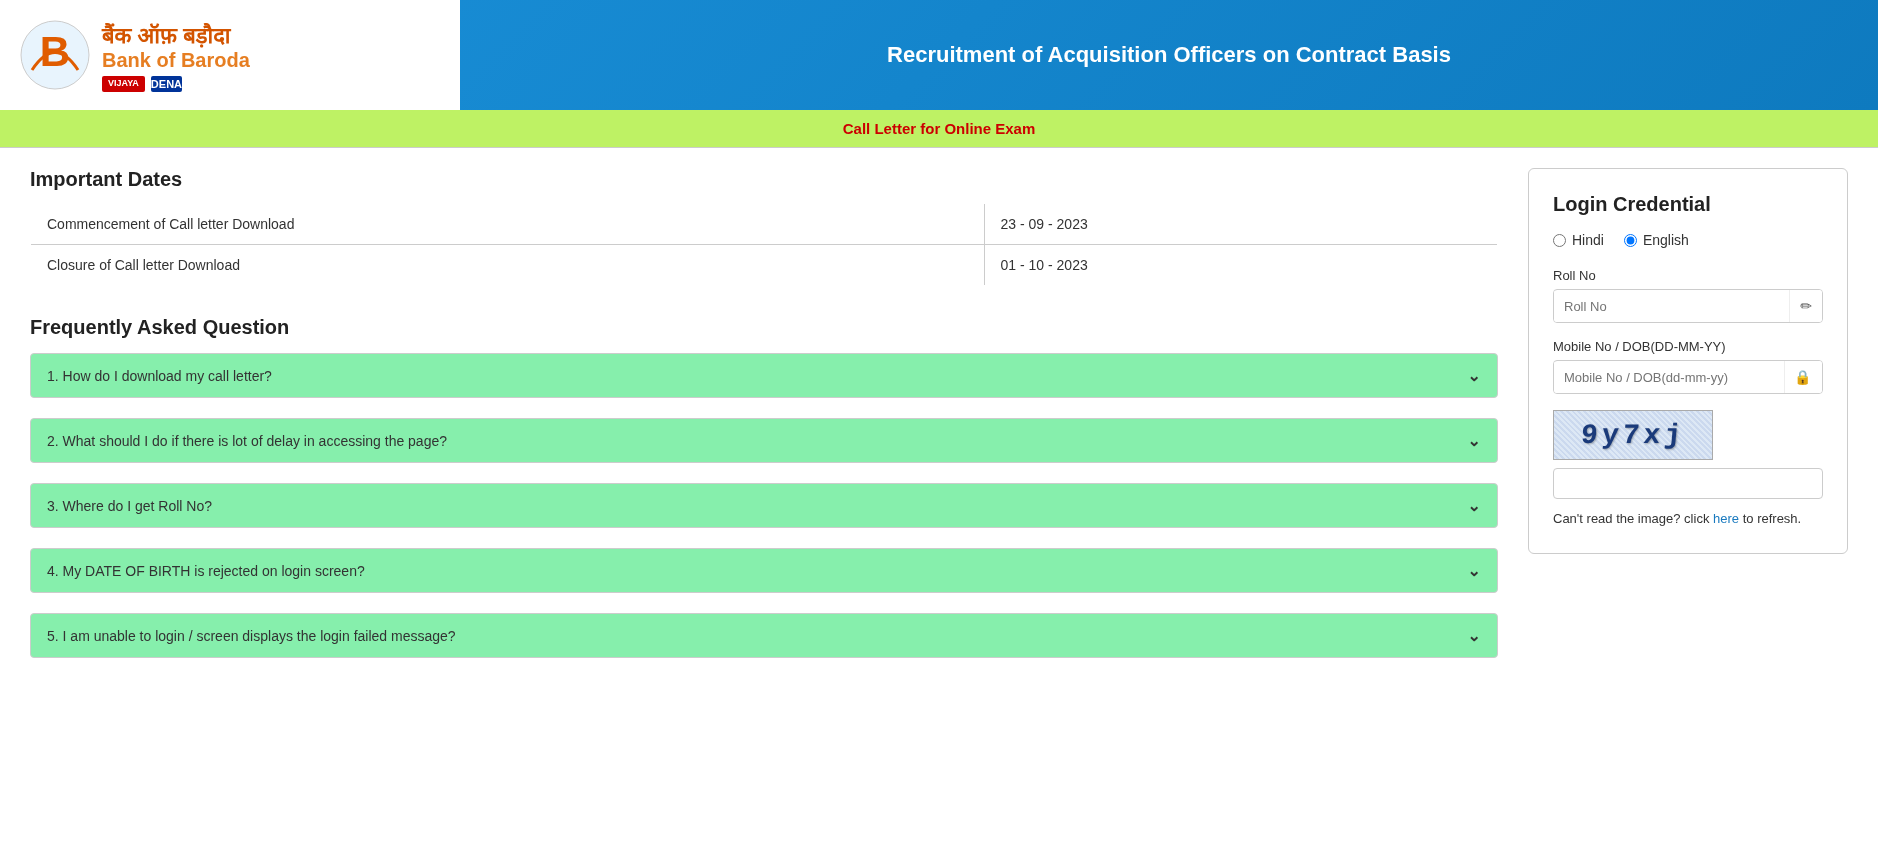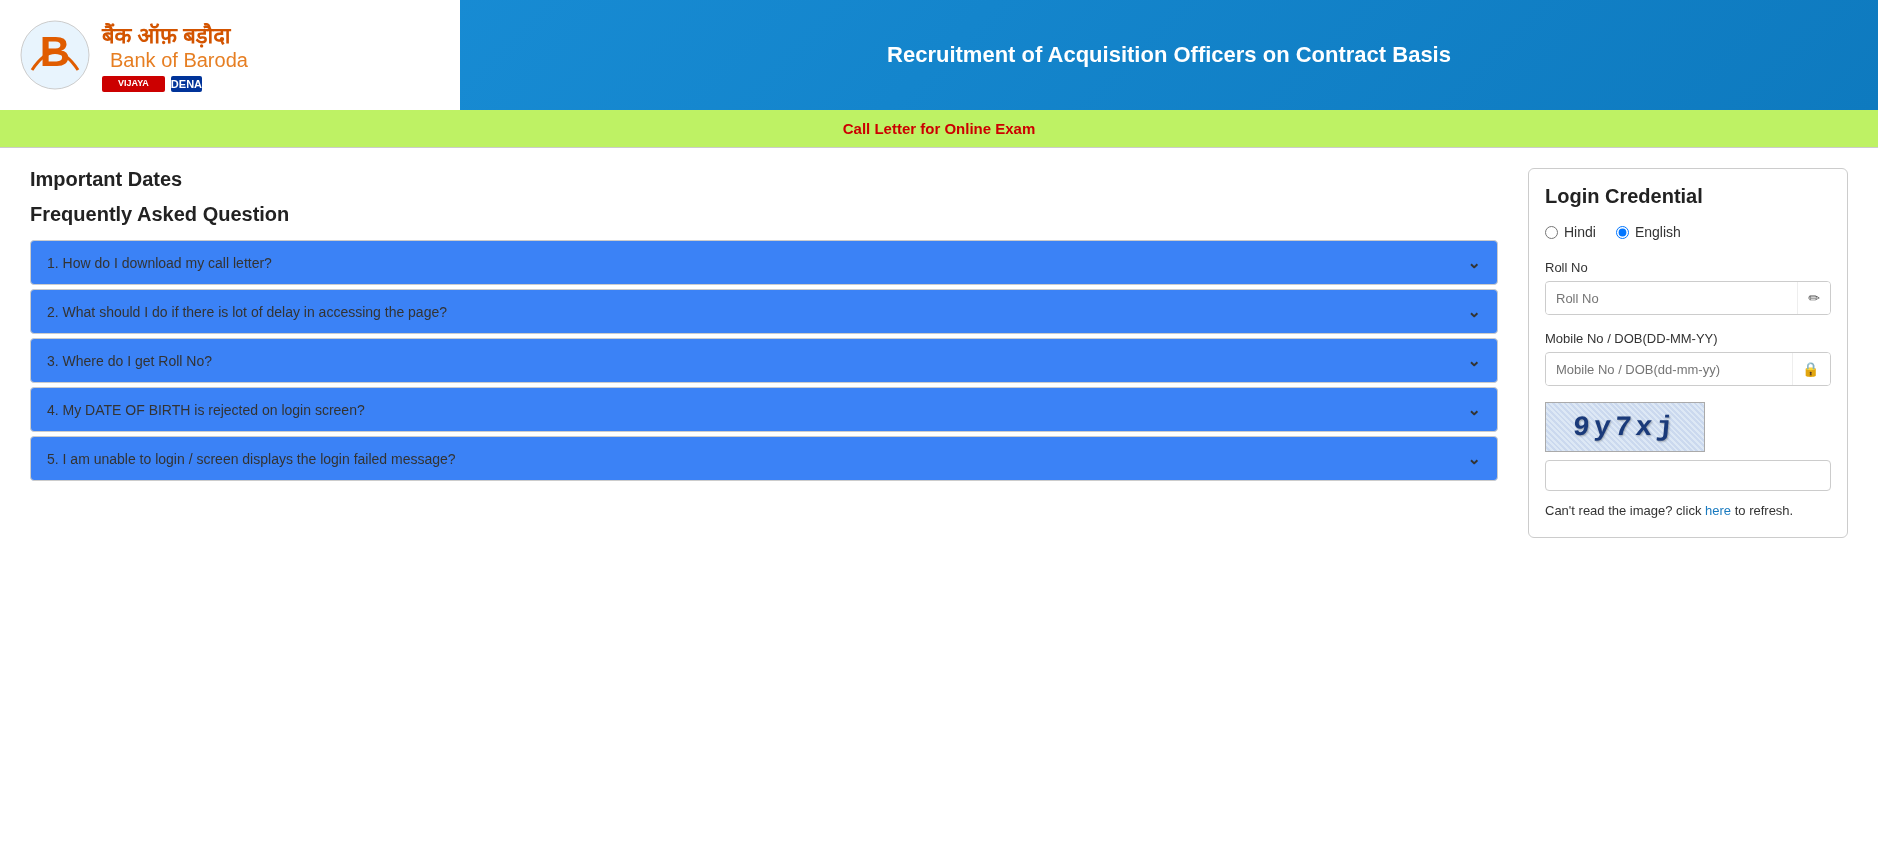--- a/index.html
+++ b/index.html
@@ -23,23 +23,23 @@
       flex-shrink: 0;
     }
     .logo-icon {
       width: 70px;
       height: 70px;
       margin-right: 12px;
       flex-shrink: 0;
     }
     .logo-text-area { display: flex; flex-direction: column; }
     .logo-hindi { font-size: 22px; color: #d35400; font-weight: bold; }
-    .logo-english { font-size: 20px; color: #e67e22; font-weight: normal; margin-left: 8px; }
+    .logo-english { font-size: 20px; color: #e67e22; font-weight: bold; }
     .logo-badges { display: flex; gap: 6px; margin-top: 4px; }
-    .badge-vijaya { background: #c00; color: white; font-size: 9px; padding: 2px 16px; border-radius: 2px; font-weight: bold; text-align: right; }
+    .badge-vijaya { background: #c00; color: white; font-size: 9px; padding: 2px 6px; border-radius: 2px; font-weight: bold; text-align: right; }
     .badge-dena { background: #003399; color: white; font-size: 11px; padding: 2px 0; border-radius: 2px; font-weight: bold; }
     .header-title-area {
       flex: 1;
       display: flex;
       align-items: center;
       justify-content: center;
     }
     .header-title {
       color: white;
       font-size: 22px;
@@ -95,38 +95,38 @@
     }
     .dates-table td:first-child { width: 65%; }
     .dates-table td:last-child { width: 35%; }
 
     
     .faq-title { margin-bottom: 14px; }
 
     .faq-item {
       border: 1px solid #ccc;
       border-radius: 4px;
-      margin-bottom: 4px;
+      margin-bottom: 20px;
       padding: 12px 16px;
       display: flex;
       justify-content: space-between;
       align-items: center;
       cursor: pointer;
-      background: #3b82f6;
+      background: #86efac;
     }
     .faq-question { color: #333; font-size: 14px; }
     .faq-chevron { color: #333; font-size: 16px; font-weight: bold; }
 
     
     .right-panel {
       width: 320px;
       flex-shrink: 0;
       border: 1px solid #ccc;
       border-radius: 6px;
-      padding: 16px;
+      padding: 24px;
       background: white;
       height: fit-content;
       align-self: flex-start;
     }
 
     .login-title {
       font-size: 20px;
       font-weight: bold;
       color: #222;
       margin-bottom: 16px;
@@ -265,20 +265,32 @@
 
 <div class="sub-header">
   <span>Call Letter for Online Exam</span>
 </div>
 
 <div class="main-content">
 
   <div class="left-panel">
 
     <h2 class="section-title">Important Dates</h2>
+    <table class="dates-table">
+      <tbody>
+        <tr>
+          <td>Commencement of Call letter Download</td>
+          <td>23 - 09 - 2023</td>
+        </tr>
+        <tr>
+          <td>Closure of Call letter Download</td>
+          <td>01 - 10 - 2023</td>
+        </tr>
+      </tbody>
+    </table>
 
     <h2 class="section-title faq-title">Frequently Asked Question</h2>
 
     <div class="faq-item">
       <span class="faq-question">1. How do I download my call letter?</span>
       <span class="faq-chevron">⌄</span>
     </div>
 
     <div class="faq-item">
       <span class="faq-question">2. What should I do if there is lot of delay in accessing the page?</span>

